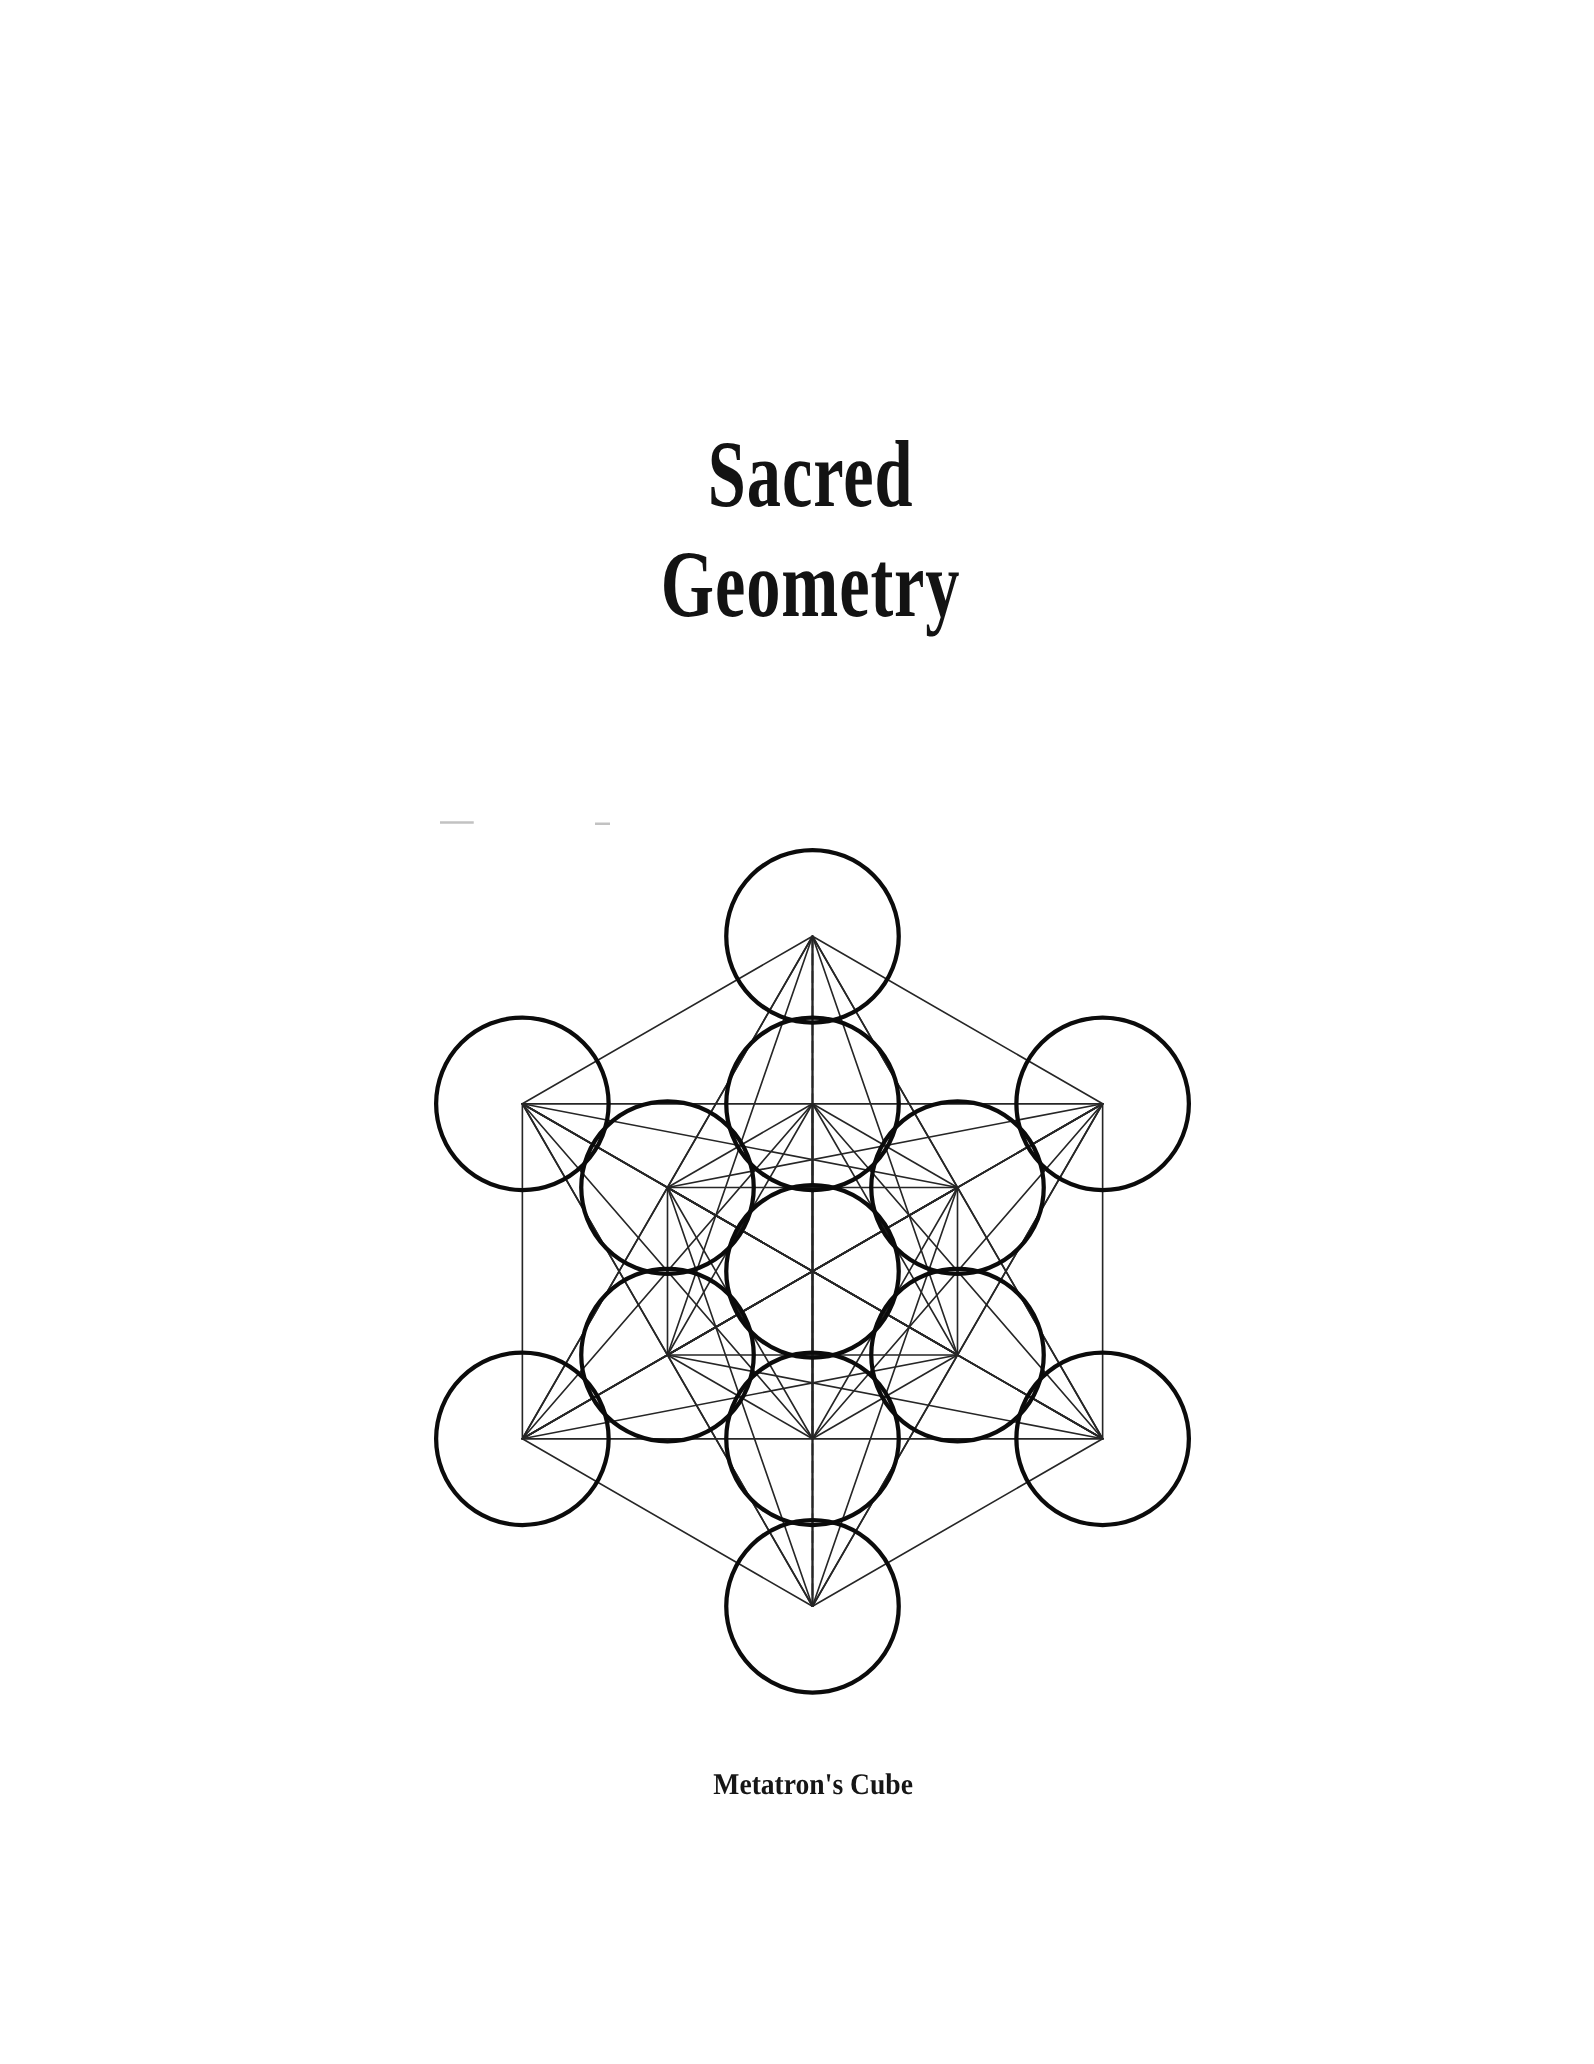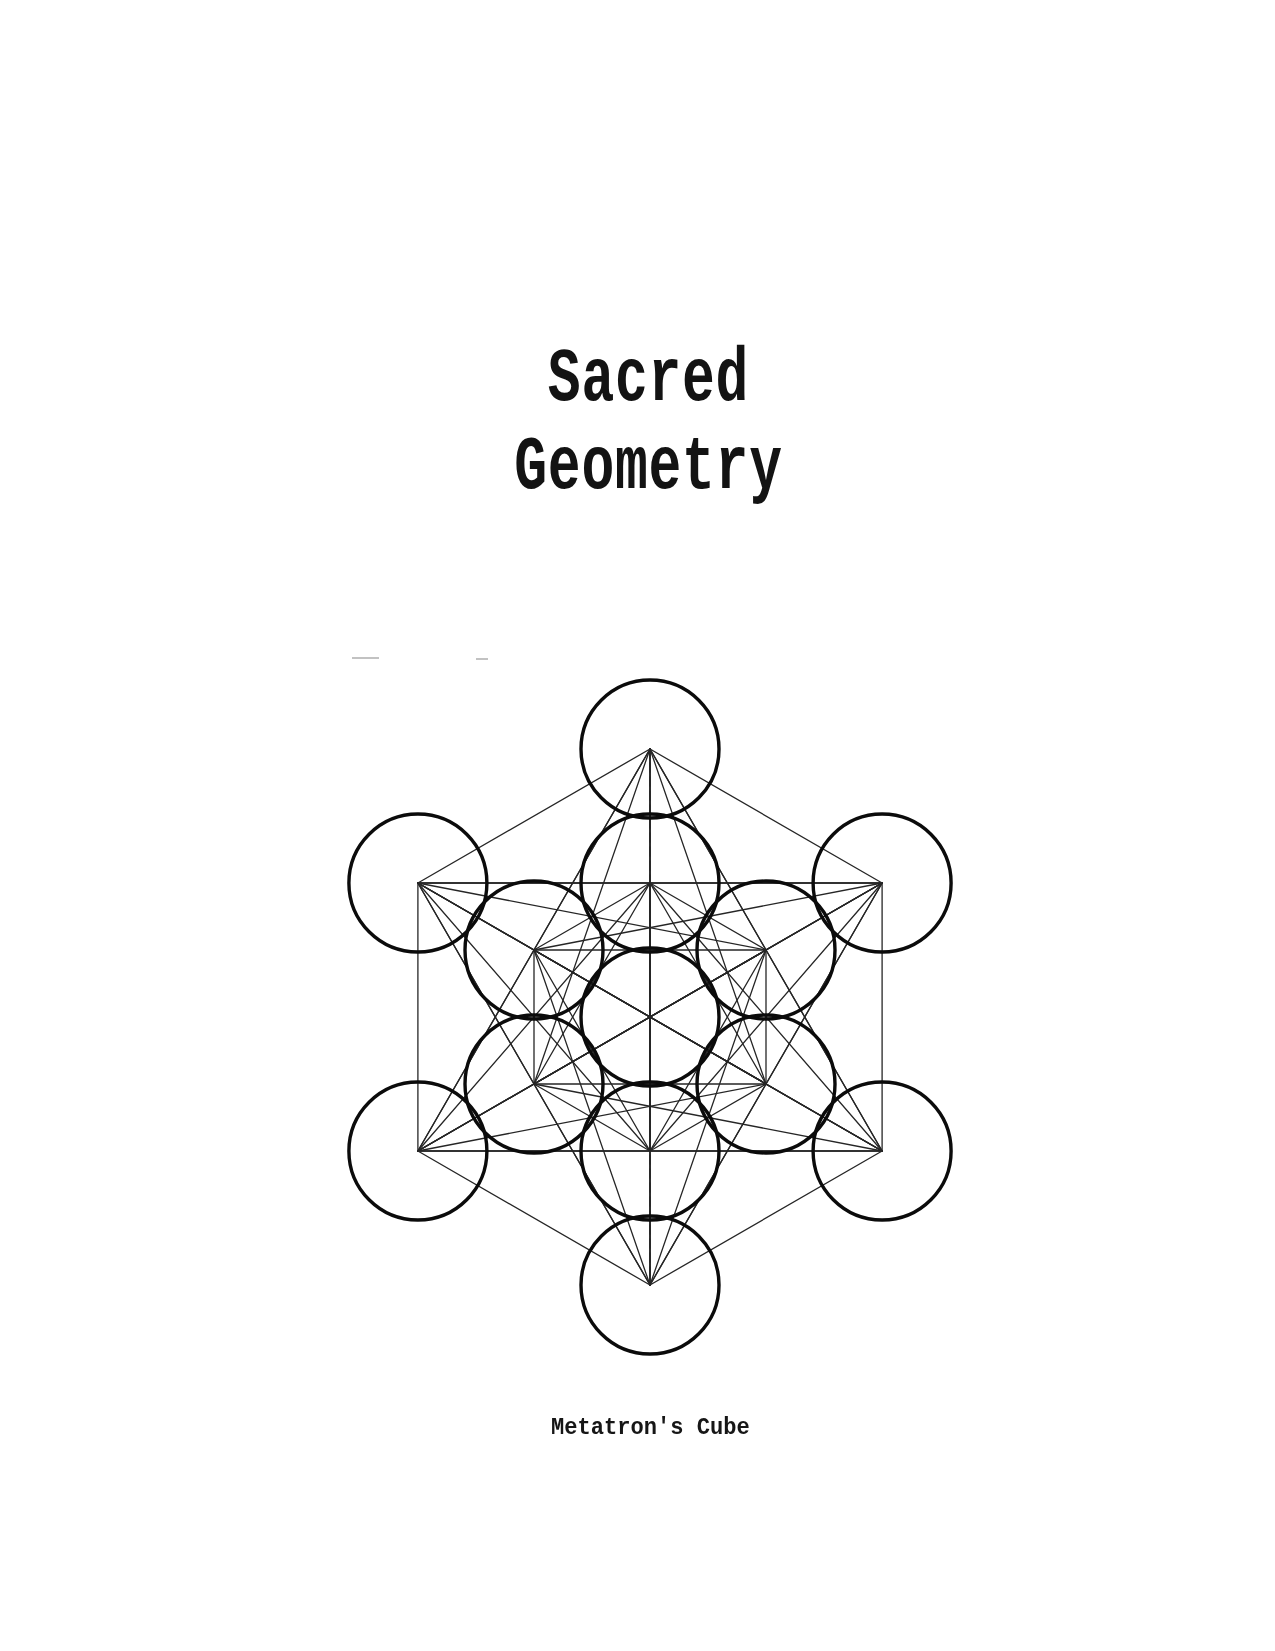--- a/index.html
+++ b/index.html
@@ -10,21 +10,21 @@
   body {
     width: 1275px;
     height: 1651px;
     overflow: hidden;
   }
   .page {
     position: relative;
     width: 1275px;
     height: 1651px;
     background: #ffffff;
-    font-family: Liberation Mono, monospace;
+    font-family: Liberation Serif, serif;
     color: #111111;
   }
   .title {
     position: absolute;
     top: 336px;
     left: 11px;
     width: 1275px;
     margin: 0;
     text-align: center;
     font-size: 76px;

